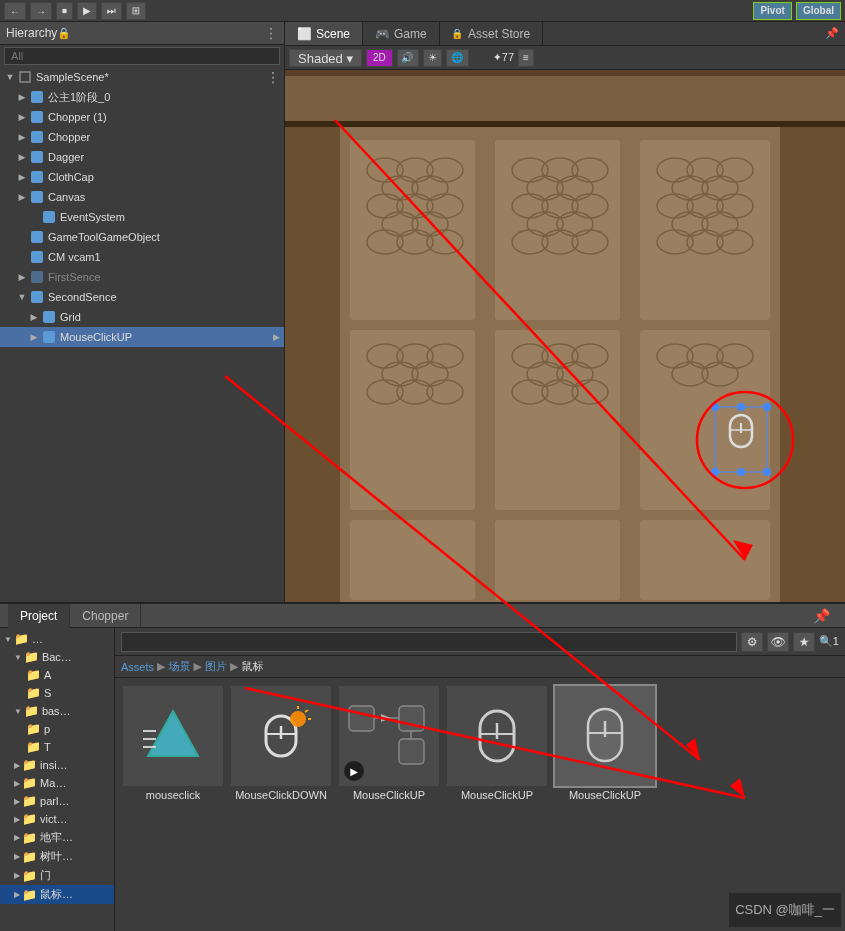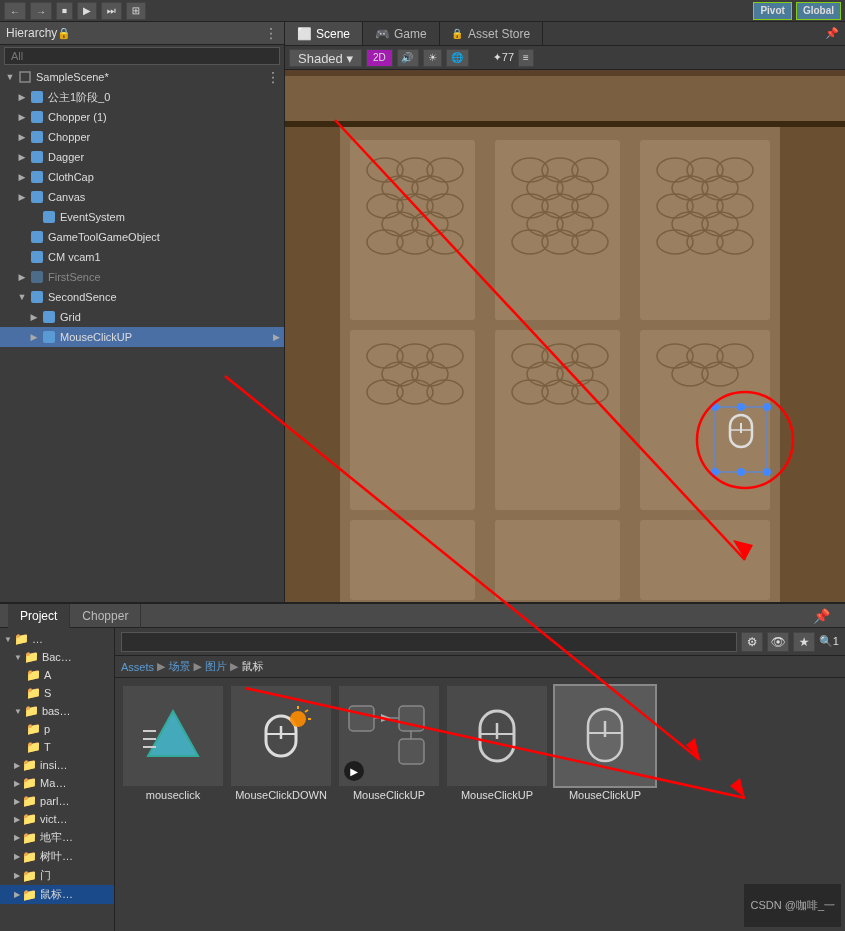--- a/index.html
+++ b/index.html
@@ -371,24 +371,24 @@
       height: 100%;
       pointer-events: none;
       z-index: 10;
     }
 
     
     #watermark {
       position: fixed;
       bottom: 4px;
       right: 4px;
-      font-size: 11px;
+      font-size: 13px;
       color: #aaa;
       background: rgba(0,0,0,0.3);
-      padding: 14px 6px;
+      padding: 8px 6px;
     }
 
     
     #hierarchy-list {
       overflow-y: auto;
       flex: 1;
     }
 
     
     .viewport-bg {

